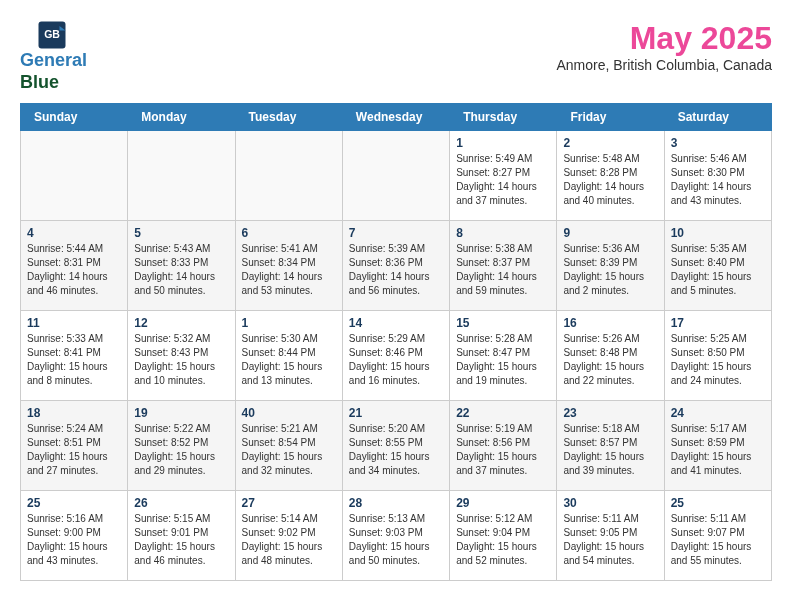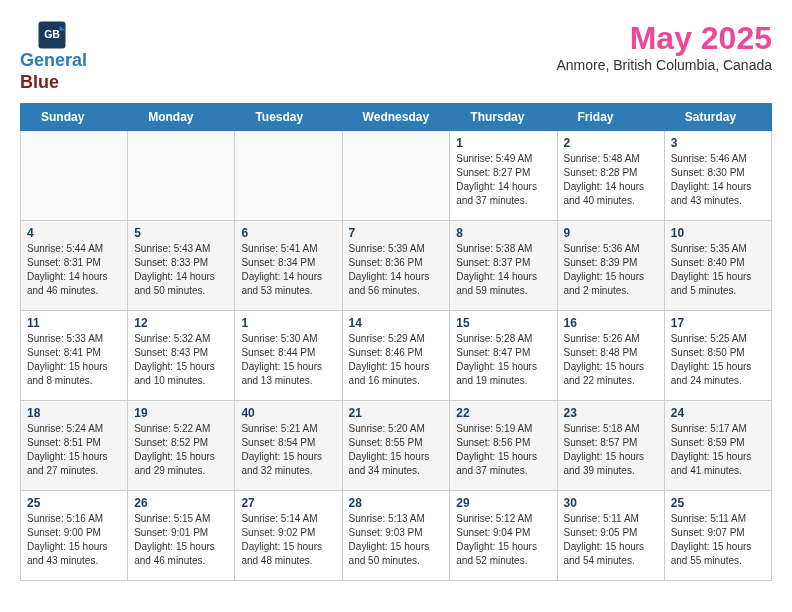--- a/index.html
+++ b/index.html
@@ -51,21 +51,21 @@
     }
     table {
       width: 100%;
       border-collapse: collapse;
       font-size: 11px;
     }
     thead tr th {
       background-color: #2e7bb5;
       color: #fff;
       text-align: left;
-      padding: 6px 20px;
+      padding: 6px 13px;
       font-size: 12px;
       font-weight: bold;
       border: 1px solid #2e7bb5;
     }
     tbody tr td {
       border: 1px solid #ccc;
       vertical-align: top;
       padding: 5px 6px;
       width: 107px;
       min-height: 80px;
@@ -96,21 +96,21 @@
 
 <div class="header">
   <div class="logo">
     <svg class="logo-icon" viewBox="0 0 40 40">
       <rect x="2" y="2" width="36" height="36" rx="4" fill="#1a3a5c"></rect>
       <text x="20" y="24" text-anchor="middle" fill="white" font-size="14" font-weight="bold">GB</text>
       <polygon points="30,8 38,14 30,14" fill="#2e7bb5"></polygon>
     </svg>
     <div>
       <div class="logo-text">
-        <span>General</span><br><span style="color:#7f1d1d">Blue</span>
+        <span>General</span><br><span style="color:#14532d">Blue</span>
       </div>
     </div>
   </div>
   <div class="title-block">
     <div class="month-title">May 2025</div>
     <div class="location">Anmore, British Columbia, Canada</div>
   </div>
 </div>
 
 <table>

